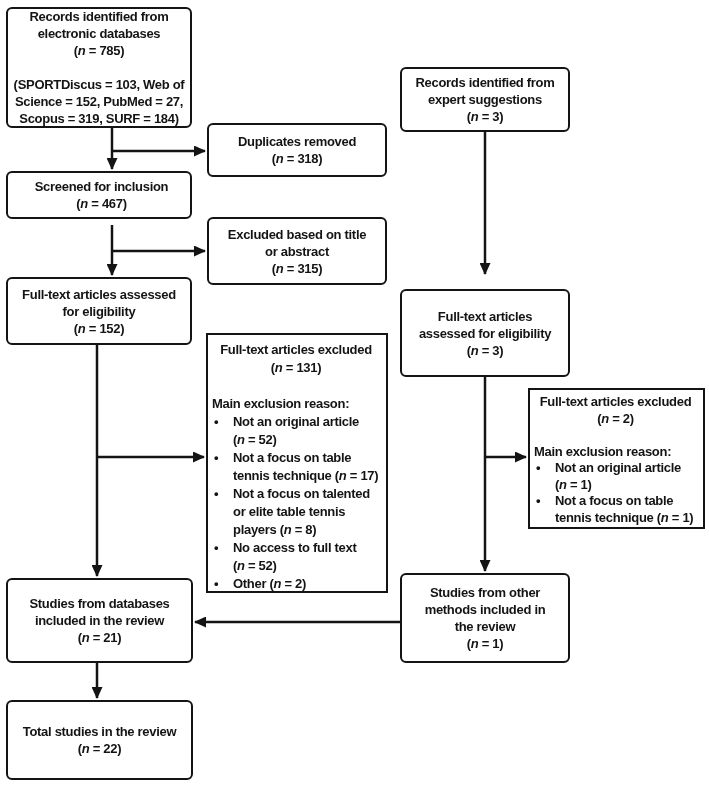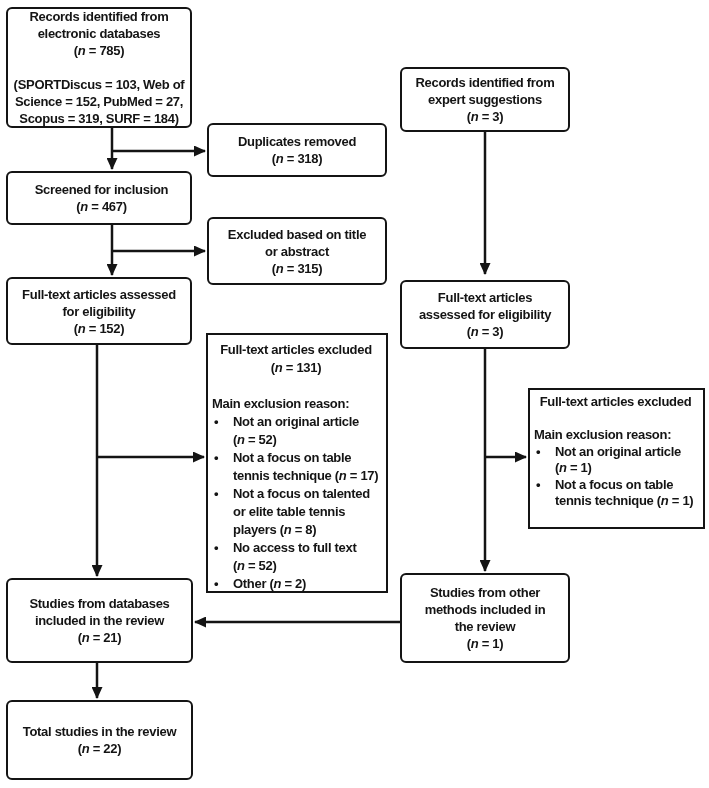--- a/index.html
+++ b/index.html
@@ -81,21 +81,21 @@
       <div class="ln">(SPORTDiscus = 103, Web of</div>
       <div class="ln">Science = 152, PubMed = 27,</div>
       <div class="ln">Scopus = 319, SURF = 184)</div>
     </div>
 
   <div class="box center" style="left:207px; top:123px; width:180px; height:54px;">
       <div class="ln">Duplicates removed</div>
       <div class="ln">(<i>n</i> = 318)</div>
     </div>
 
-  <div class="box center" style="left:6px; top:171px; width:186px; height:54px;padding-left:8px;">
+  <div class="box center" style="left:6px; top:171px; width:186px; height:48px;padding-left:8px;">
       <div class="ln">Screened for inclusion</div>
       <div class="ln">(<i>n</i> = 467)</div>
     </div>
 
   <div class="box center" style="left:207px; top:217px; width:180px; height:68px;">
       <div class="ln">Excluded based on title</div>
       <div class="ln">or abstract</div>
       <div class="ln">(<i>n</i> = 315)</div>
     </div>
 
@@ -150,29 +150,30 @@
         </div>
       </div>
   </div>
 
   <div class="box center" style="left:400px; top:67px; width:170px; height:65px;">
       <div class="ln">Records identified from</div>
       <div class="ln">expert suggestions</div>
       <div class="ln">(<i>n</i> = 3)</div>
     </div>
 
-  <div class="box center" style="left:400px; top:280px; width:170px; height:69px;">
+  <div class="box center" style="left:400px; top:289px; width:170px; height:88px;">
       <div class="ln">Full-text articles</div>
       <div class="ln">assessed for eligibility</div>
       <div class="ln">(<i>n</i> = 3)</div>
     </div>
 
   <div class="box excl excl-sm" style="left:528px; top:388px; width:177px; height:141px;">
     <div class="titleblock">
         <div class="ln">Full-text articles excluded</div>
+        <div class="ln">(<i>n</i> = 2)</div>
         <div class="ln">&nbsp;</div>
       </div>
     <div class="ln">Main exclusion reason:</div>
     <div>
         <div class="bullet">
           <span class="dot">•</span>
           <span class="txt">
             <div class="ln">Not an original article</div>
             <div class="ln">(<i>n</i> = 1)</div>
           </span>

